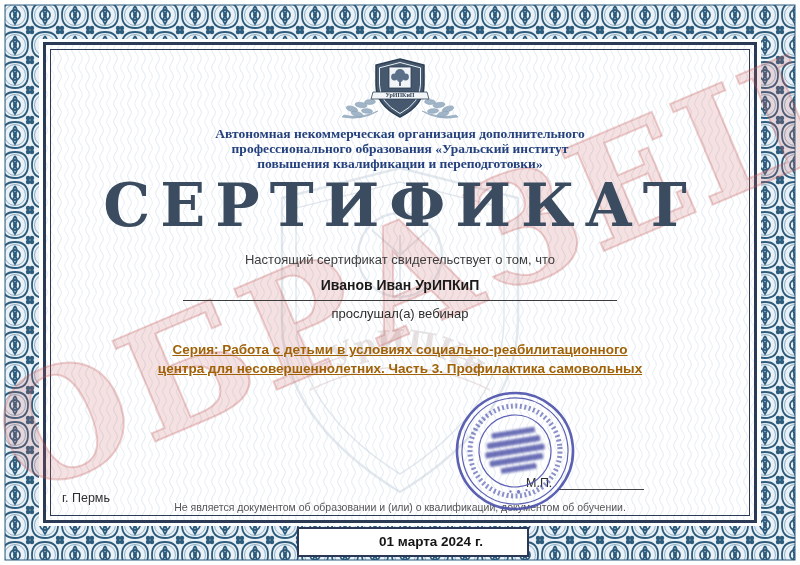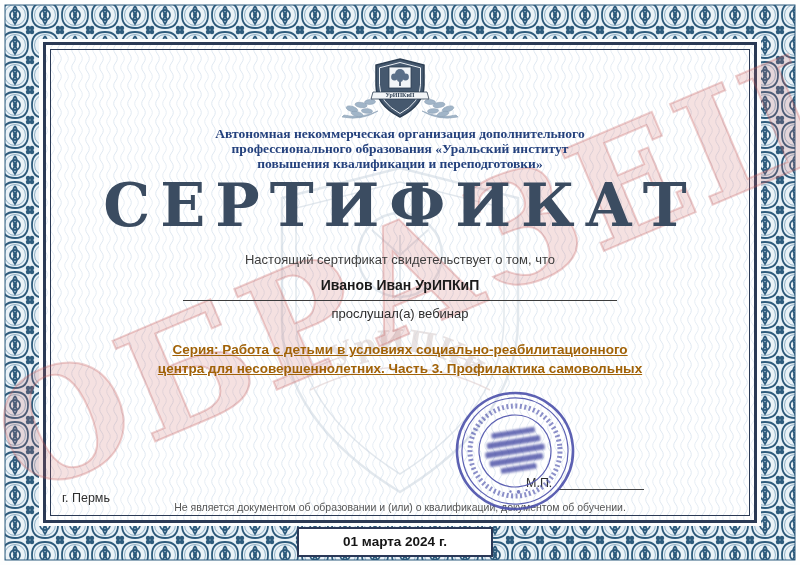--- a/index.html
+++ b/index.html
@@ -20,21 +20,21 @@
   .action{top:306px;font:400 13px/16px "Liberation Sans", sans-serif;color:#2e2e2e;z-index:4;}
   .topic{top:341px;font:700 13.5px/18.5px "Liberation Sans", sans-serif;color:#a16207;z-index:4;text-decoration:underline;}
   .city{left:62px;top:491px;font:400 12.5px/15px "Liberation Sans", sans-serif;color:#2e2e2e;z-index:4;}
   .signer{left:263px;top:456px;font:400 12.5px/16px "Liberation Sans", sans-serif;color:#2e2e2e;text-align:left;z-index:4;}
   .mp{left:526px;top:476px;font:400 12.5px/15px "Liberation Sans", sans-serif;color:#2e2e2e;z-index:4;}
   .sigline{left:558px;top:489px;width:86px;height:0;border-top:1.5px solid #444;z-index:4;}
   .disclaimer{top:501px;font:400 10.5px/13px "Liberation Sans", sans-serif;color:#555;z-index:4;}
   .datebox{
     left:297px;top:527px;width:192px;height:26px;background:#ffffff;
     border:2px solid #2a3857;text-align:center;
-    font:700 13.5px/26px "Liberation Sans", sans-serif;color:#151515;z-index:6;
+    font:700 13.5px/26px "Liberation Sans", sans-serif;color:#151515;z-index:6;padding-left:36px;
   }
 
   
   .frame-svg{left:0;top:0;z-index:0;}
   .emblem-faint{left:250px;top:160px;z-index:1;opacity:.55;}
   .watermark{
     left:-30px;top:195px;width:860px;text-align:center;z-index:2;
     font:700 150px/170px "DejaVu Serif", serif;letter-spacing:4px;
     color:rgba(206,106,106,.20);
     -webkit-text-stroke:2px rgba(195,85,85,.28);

